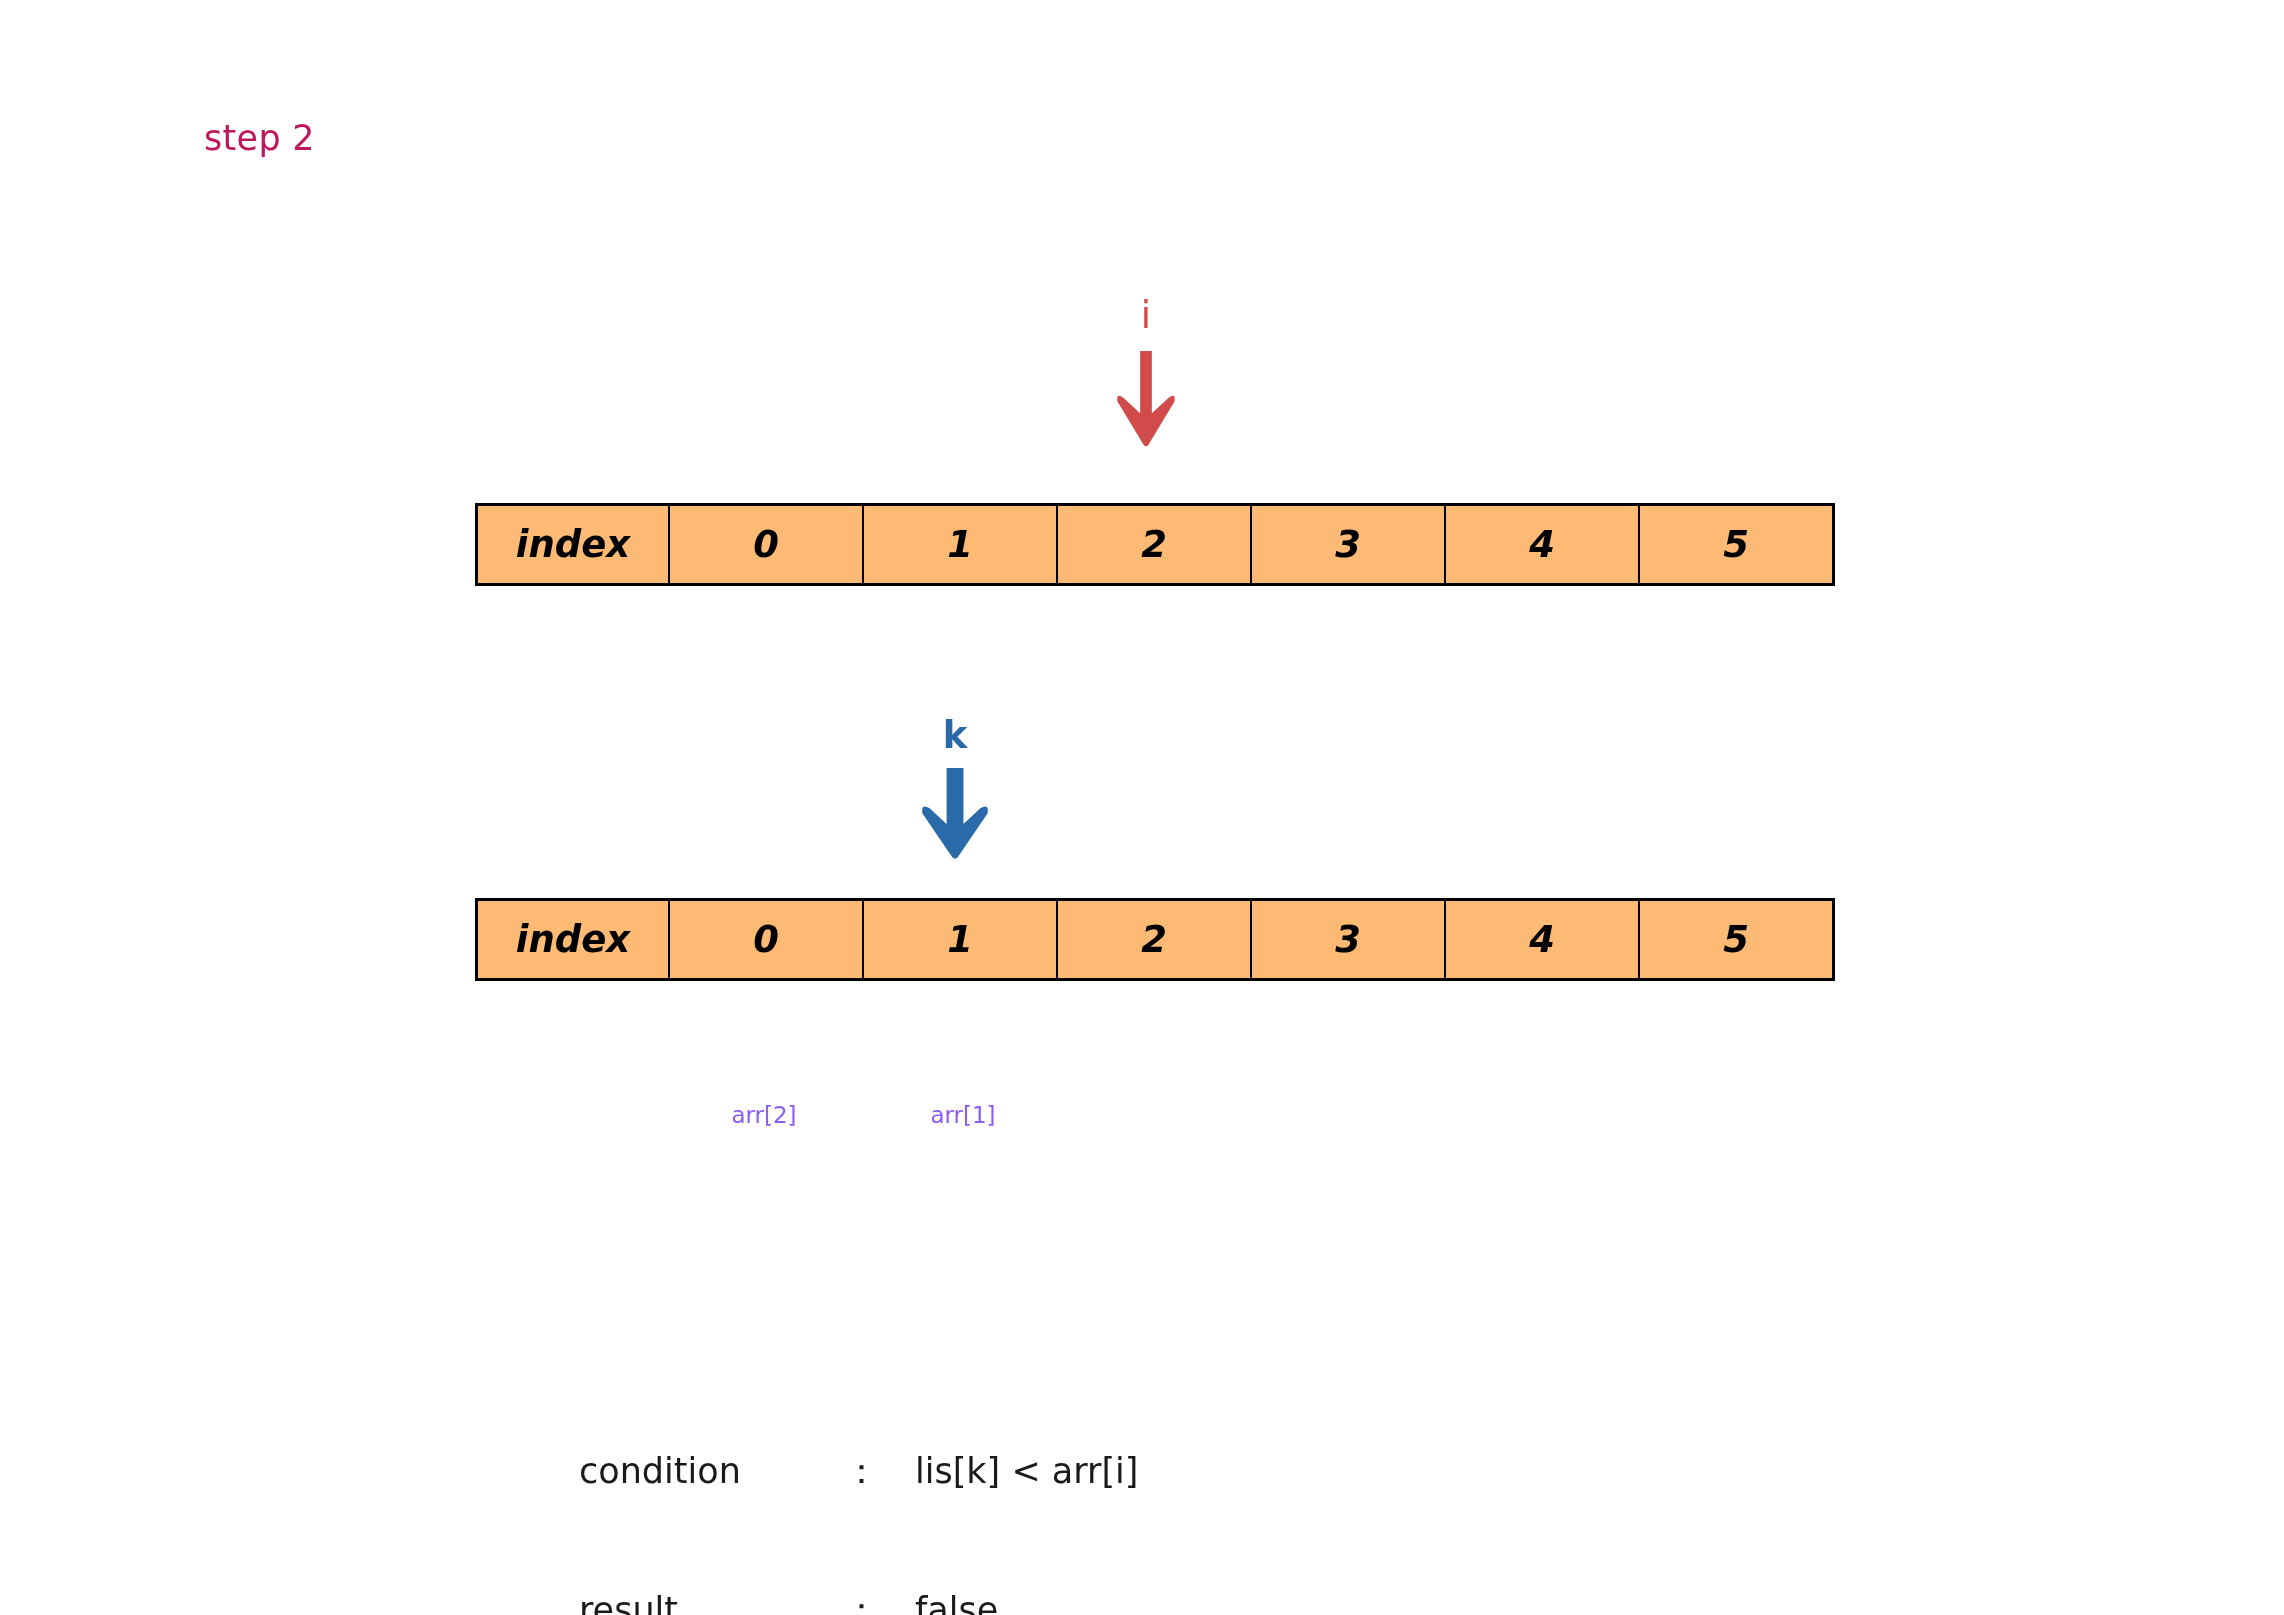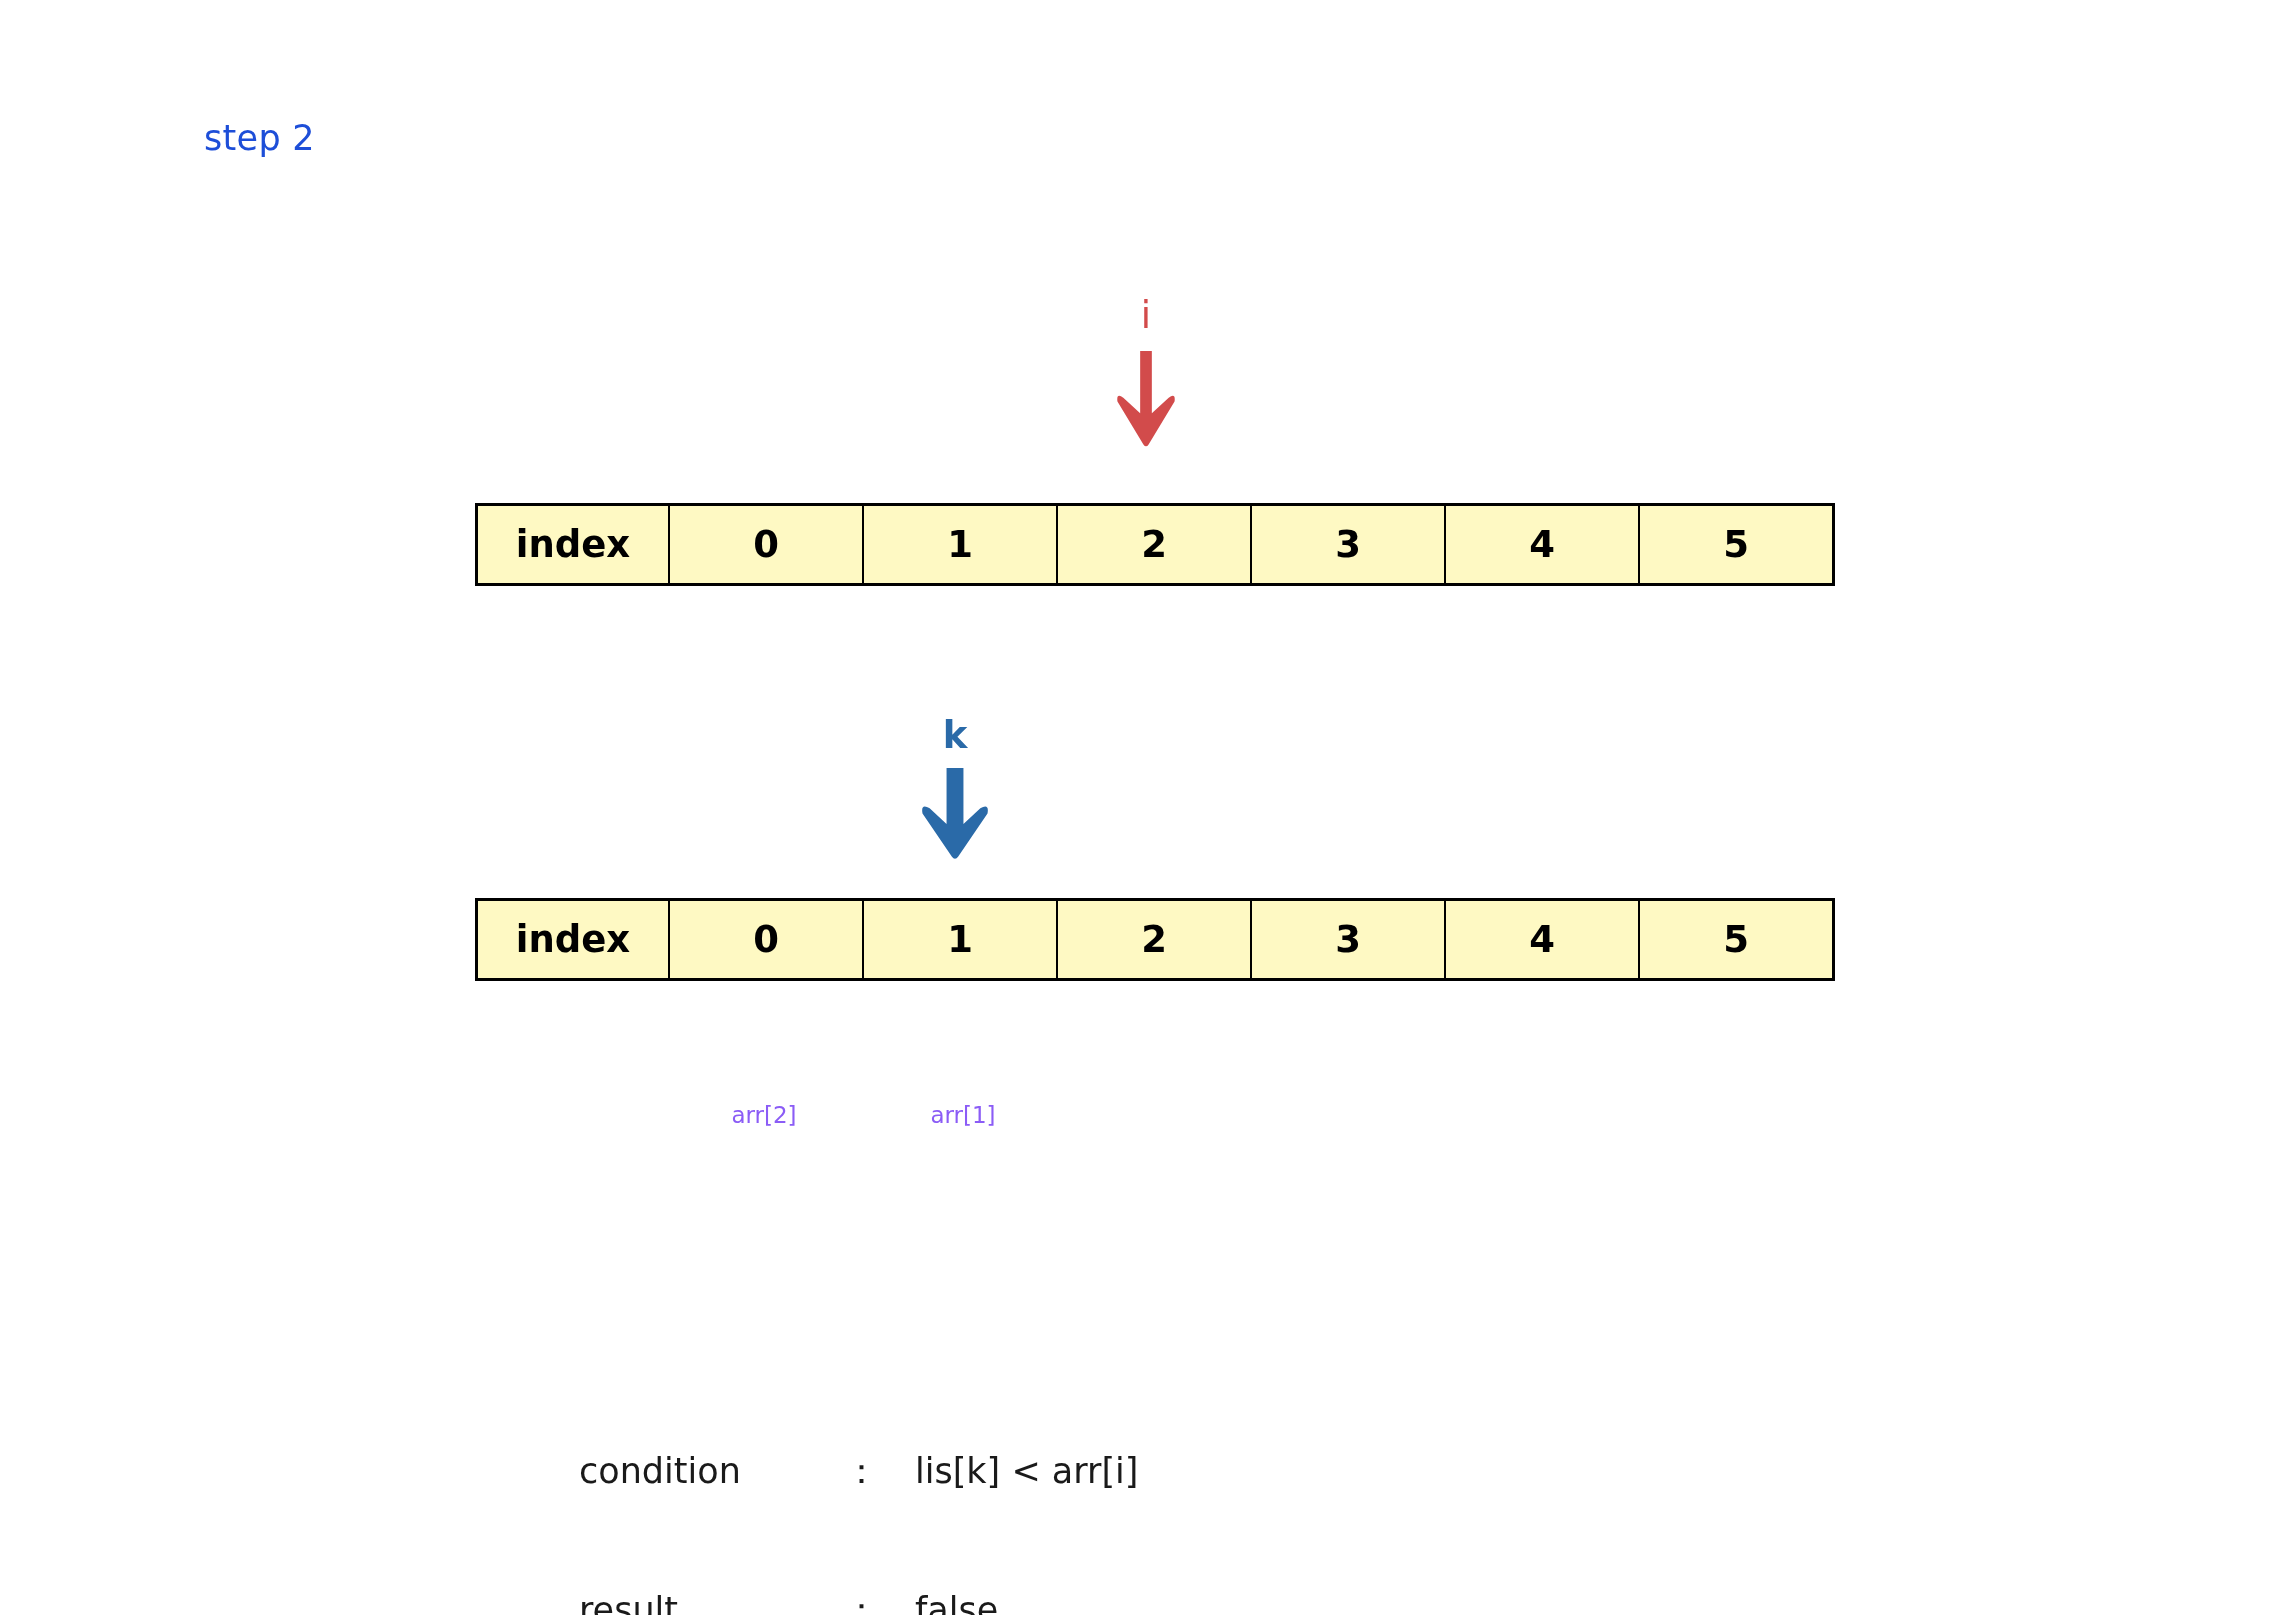--- a/index.html
+++ b/index.html
@@ -20,21 +20,21 @@
   }
 
   
   .step-title {
     position: absolute;
     left: 204px;
     top: 118px;
     font-size: 35px;
     line-height: 1.15;
     letter-spacing: 0.3px;
-    color: #1d4ed8;
+    color: #be185d;
     white-space: nowrap;
   }
 
   
   .pointer {
     position: absolute;
     display: flex;
     flex-direction: column;
     align-items: center;
   }
@@ -51,21 +51,22 @@
 
   #pointer-k { left: 955px; top: 717px; transform: translateX(-50%); }
   #pointer-k .pointer-label { color: #2a6aa8; margin-bottom: 14.3px; }
 
   
   .array-table {
     position: absolute;
     border-collapse: collapse;
     table-layout: fixed;
     border: 3.9px solid #000000;
-    background: #fef9c3;
+    background: #fdba74;
+    font-style: italic;
   }
   .array-table td {
     border: 2.6px solid #000000;
     text-align: center;
     vertical-align: middle;
     height: 77px;
     width: 192px;
     font-size: 37px;
     padding: 0;
     color: #000000;

